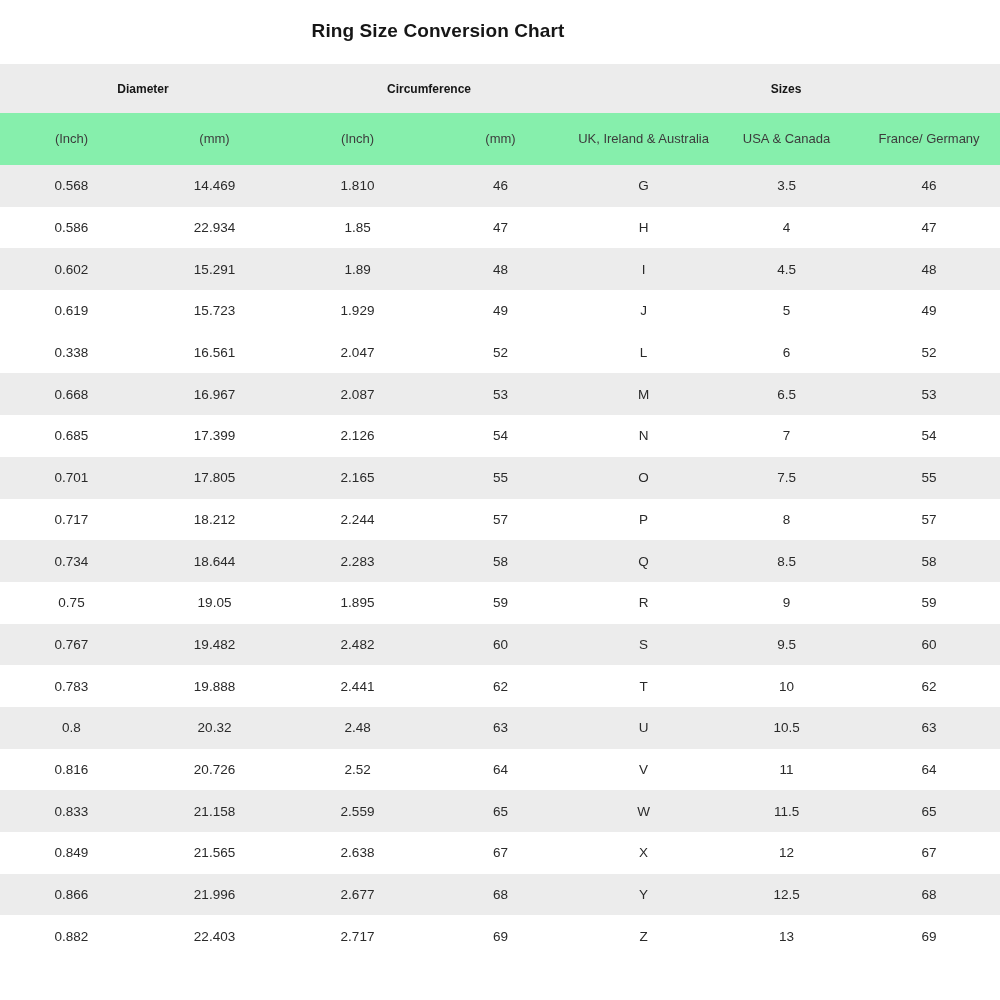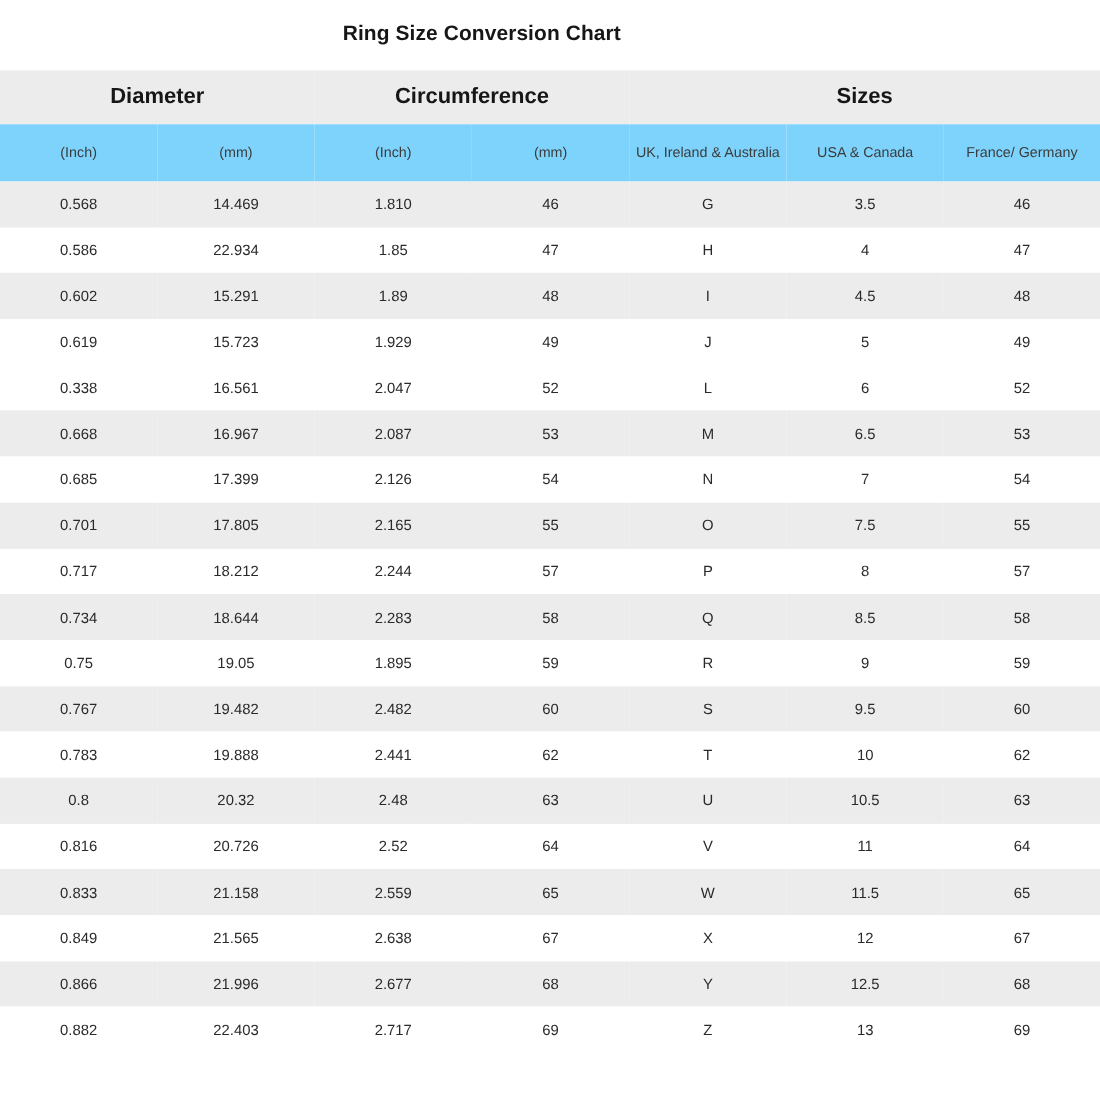--- a/index.html
+++ b/index.html
@@ -35,26 +35,26 @@
   table.size-table td,
   table.size-table th {
     text-align: center;
     vertical-align: middle;
     font-weight: normal;
     border: none;
   }
   tr.group-header td {
     background: #ececec;
     height: 47px;
-    font-size: 20px;
+    font-size: 12px;
     font-weight: bold;
     color: #161616;
   }
   tr.sub-header td {
-    background: #7dd3fc;
+    background: #86efac;
     height: 52px;
     font-size: 13px;
     color: #3c3c3c;
     padding: 0 6px;
     line-height: 1.2;
   }
   tr.data-row td {
     height: 39.7px;
     font-size: 13.5px;
     color: #2a2a2a;

